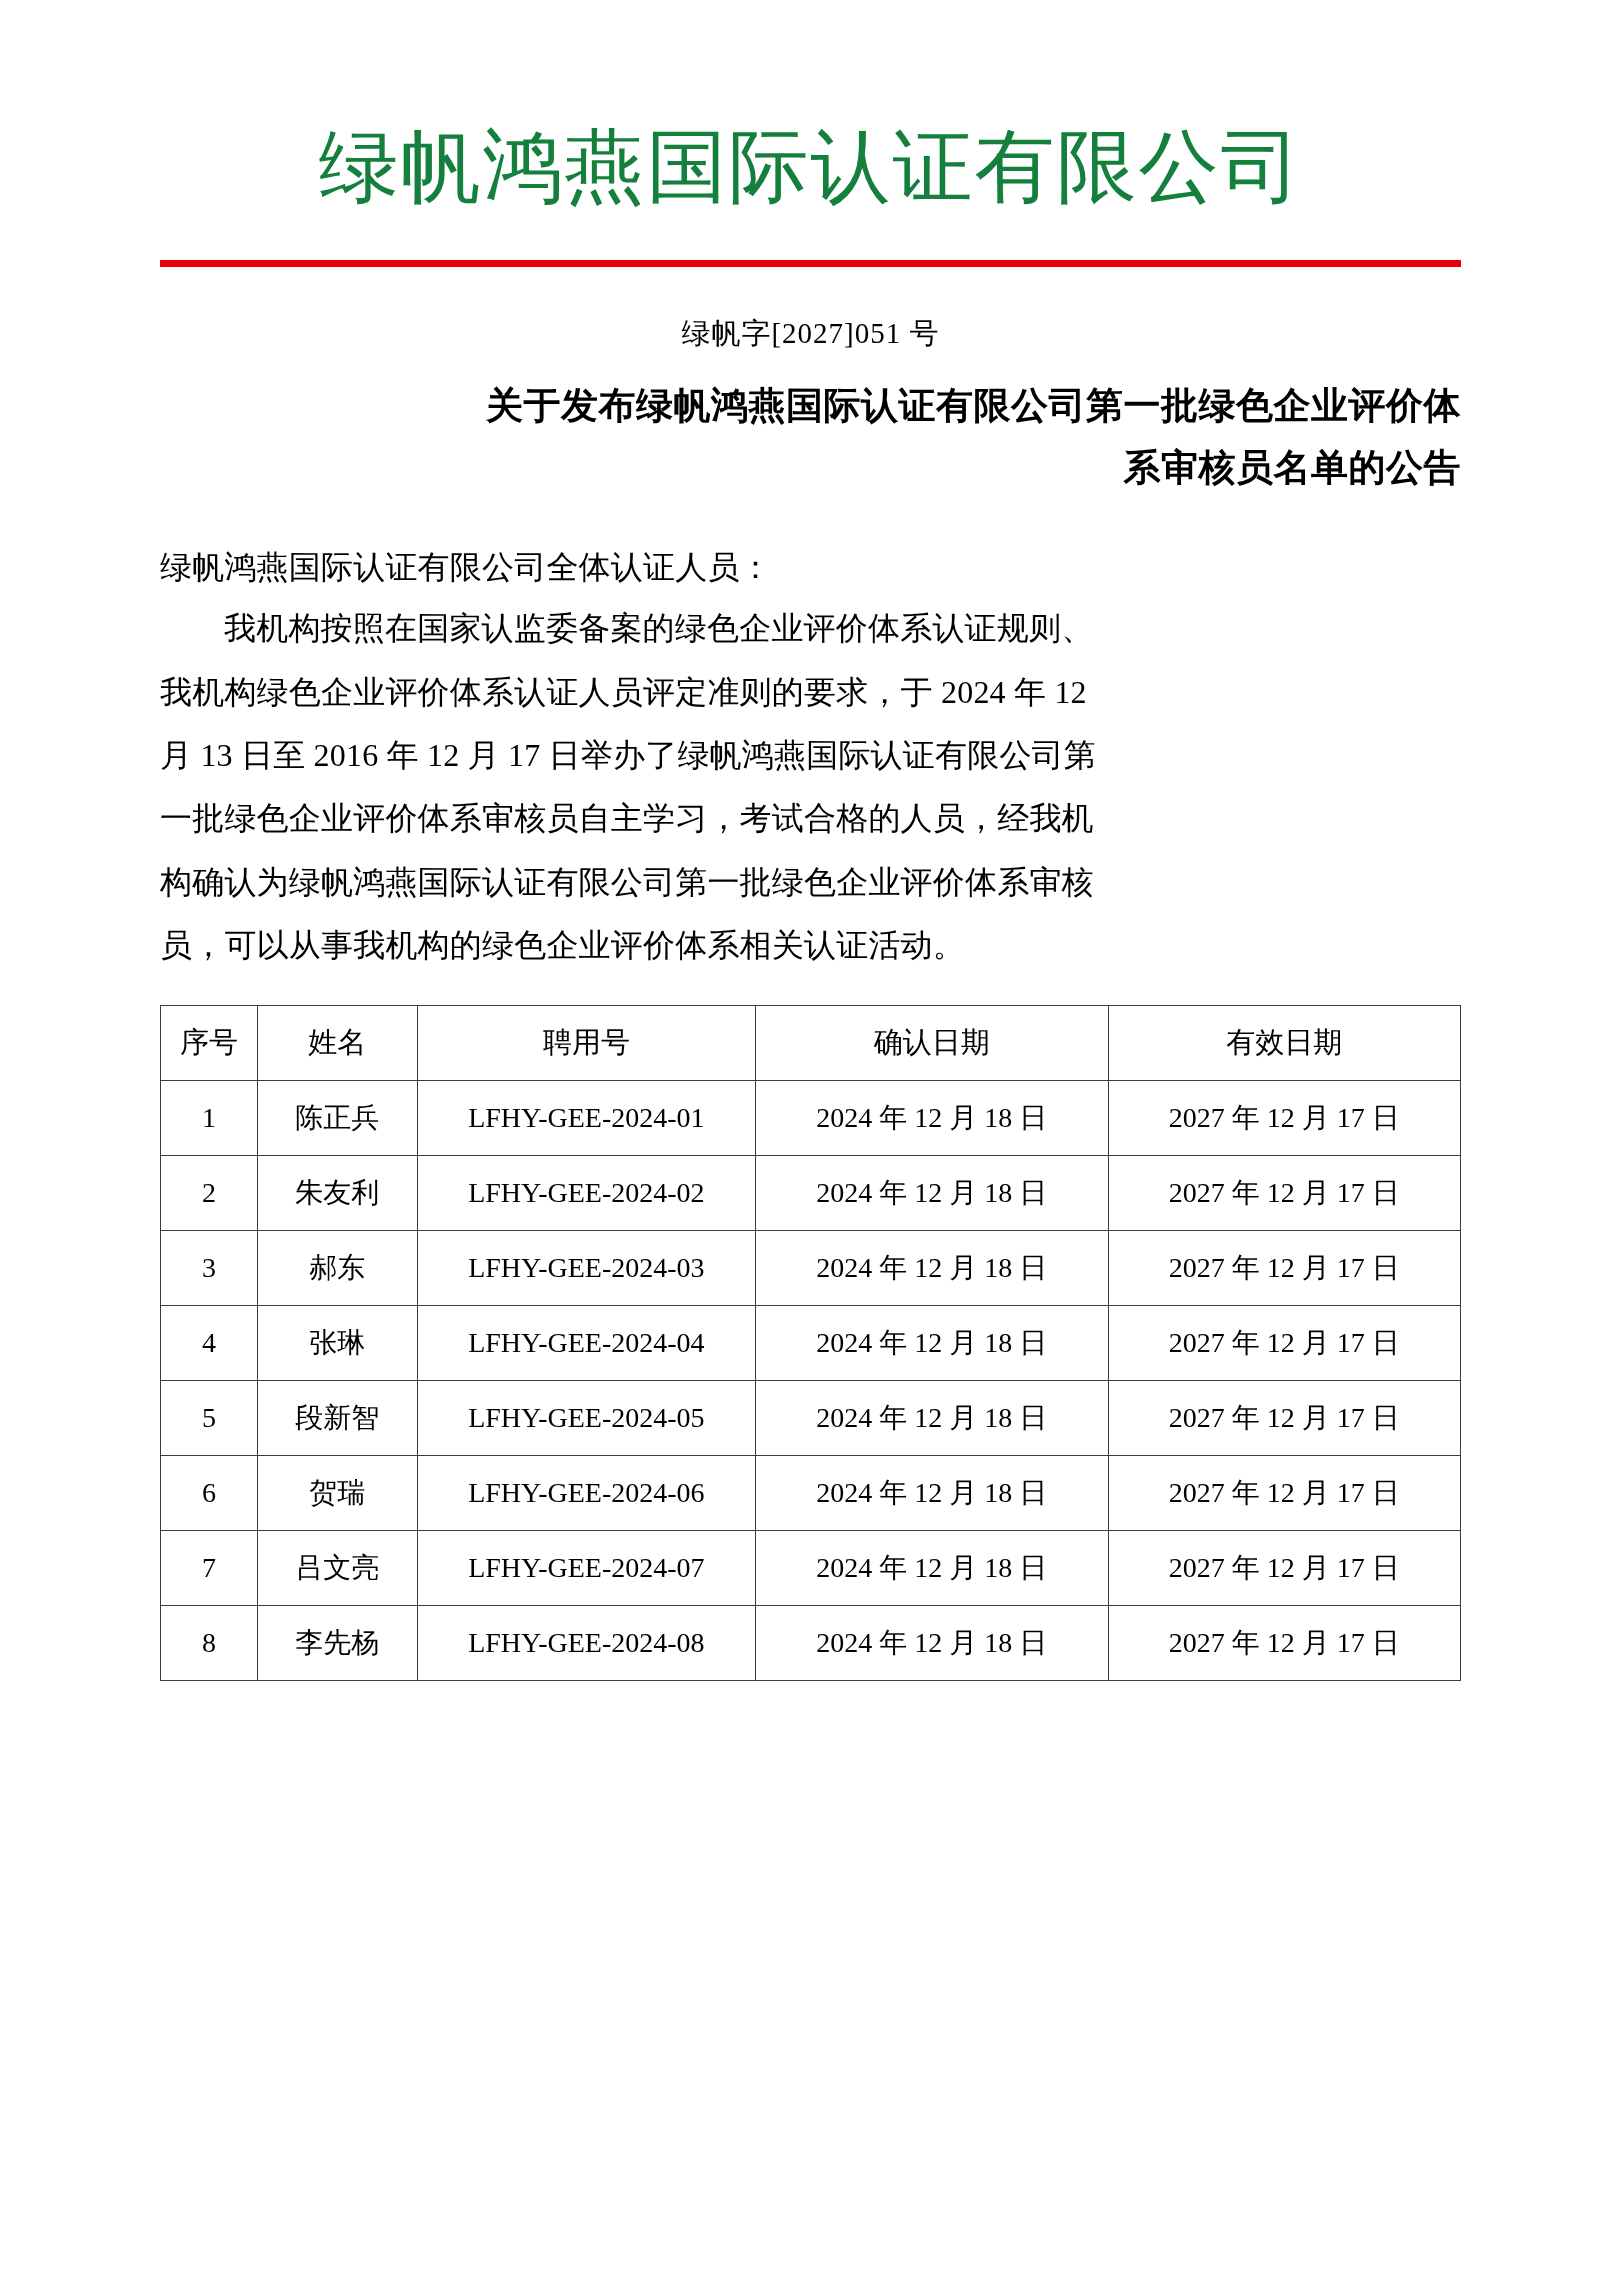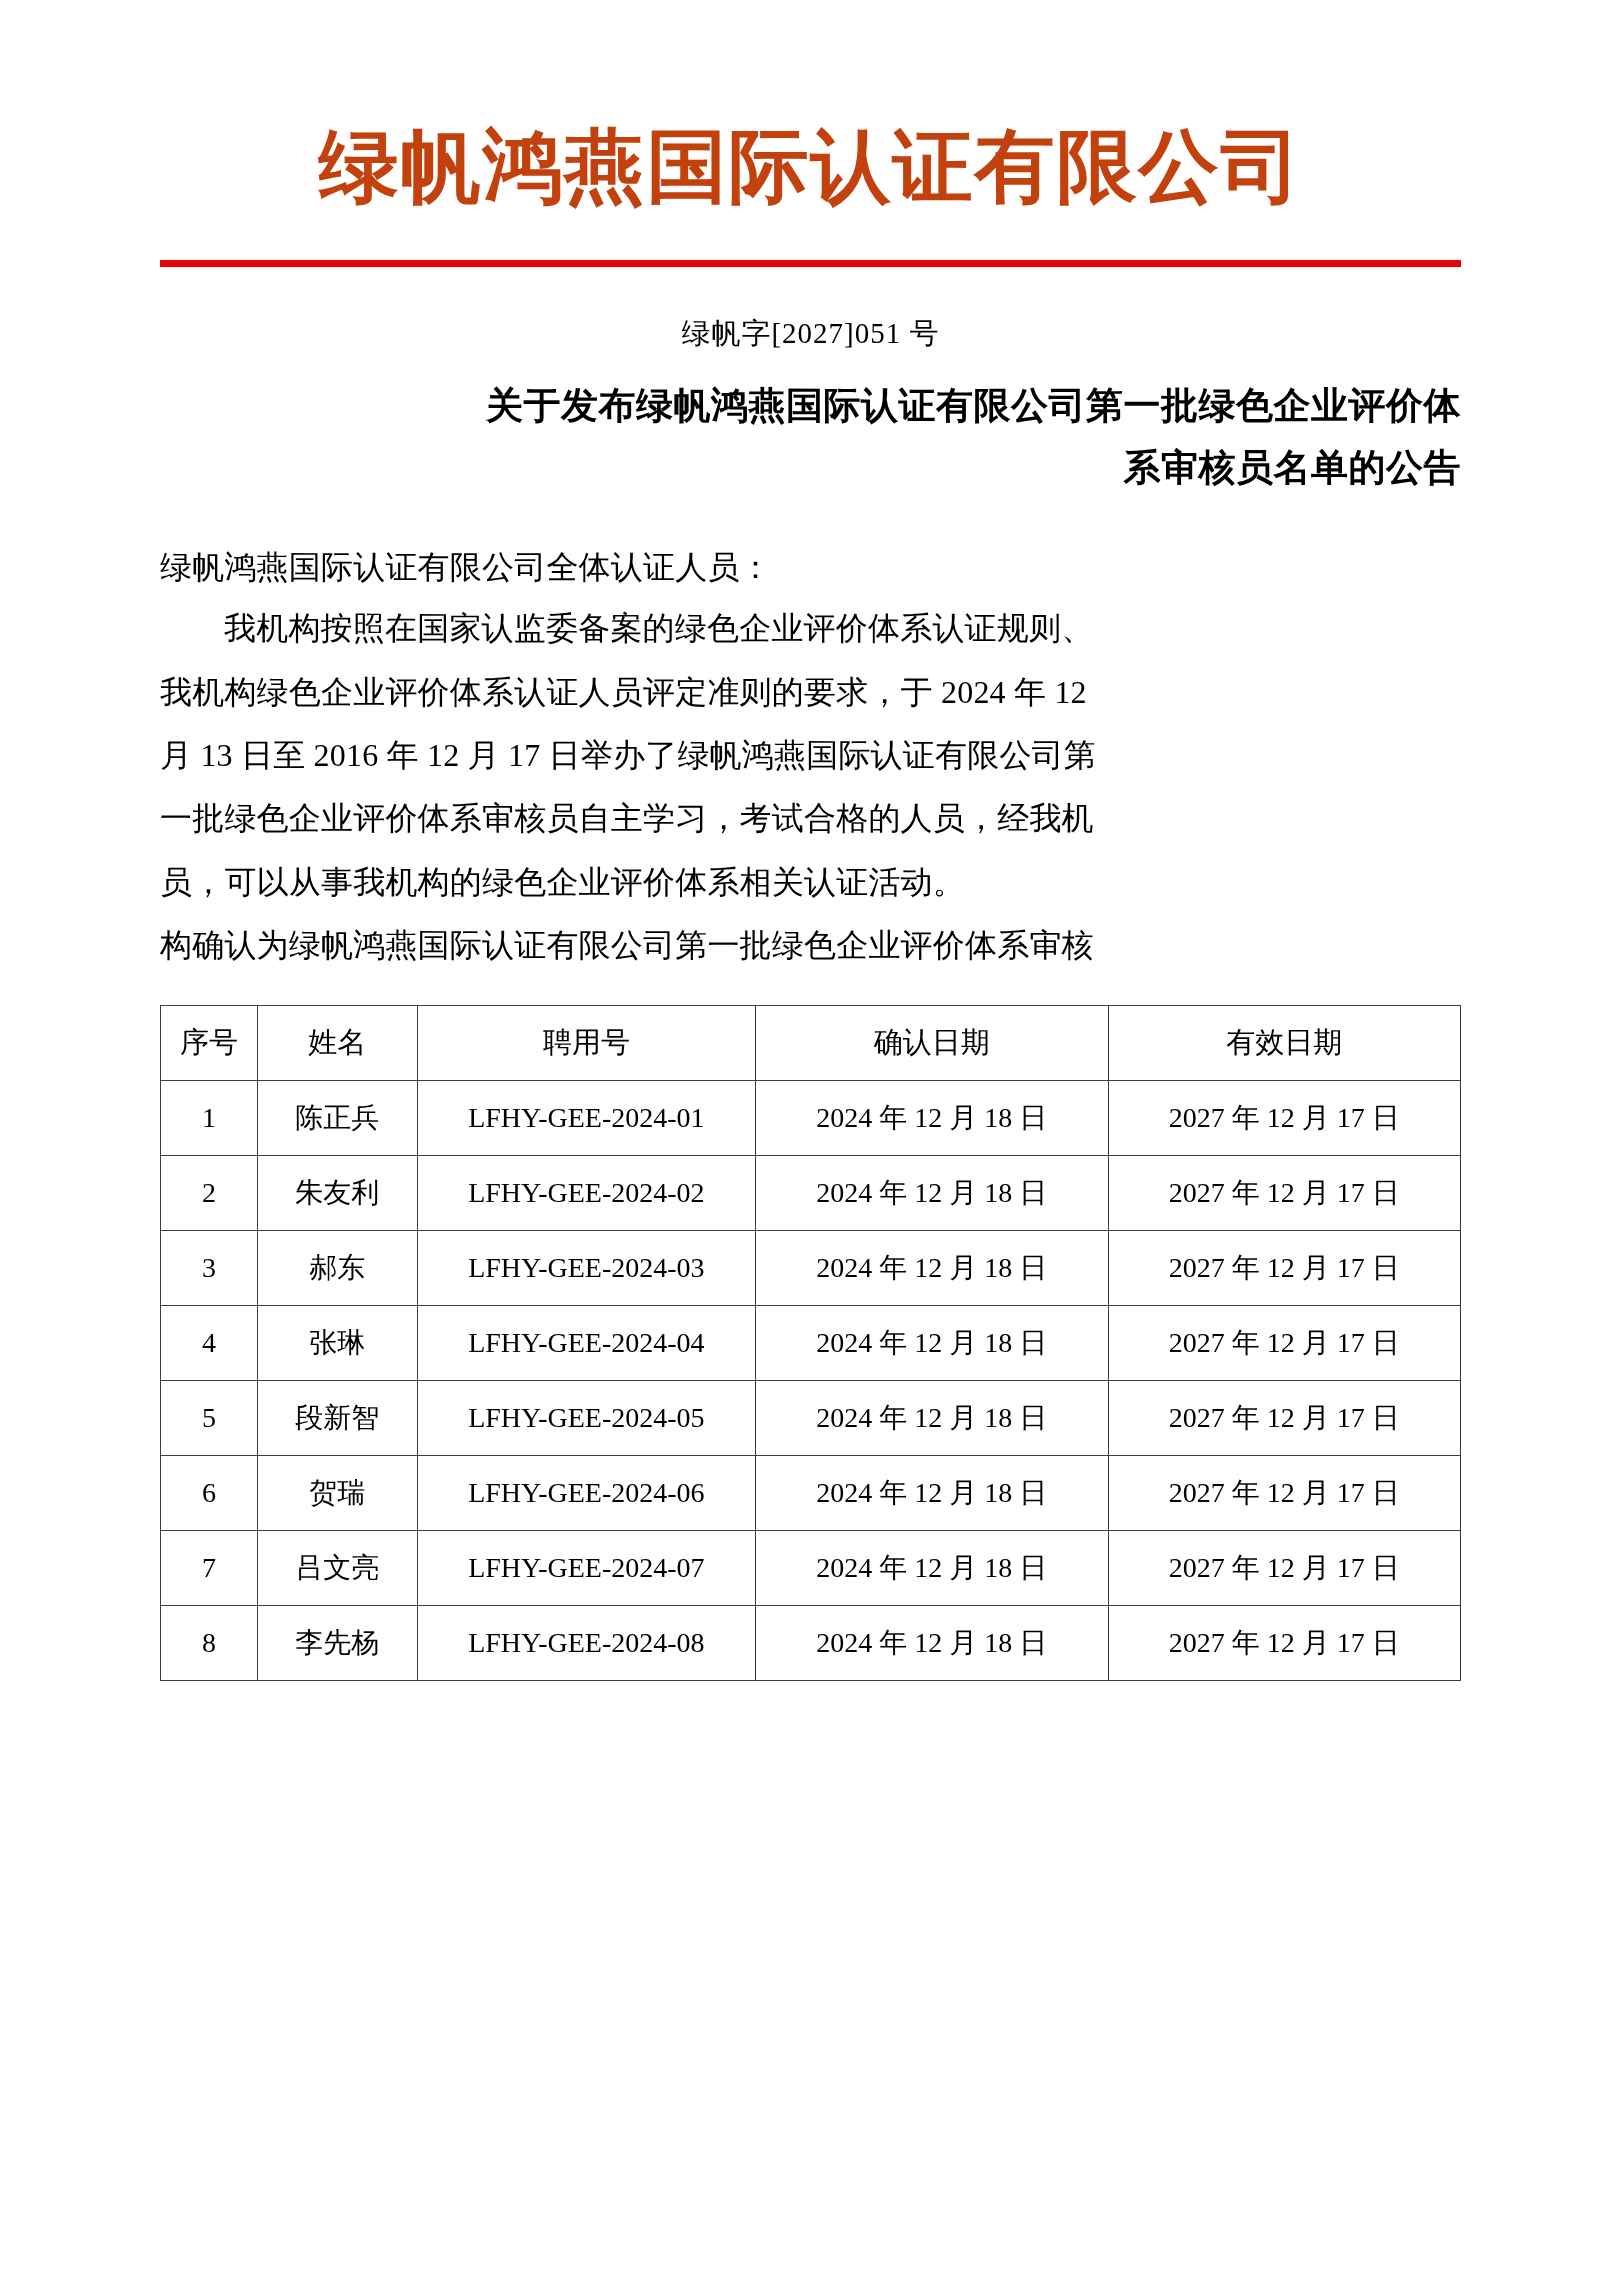--- a/index.html
+++ b/index.html
@@ -22,23 +22,23 @@
     padding: 0 160px;
     position: relative;
   }
 
   
   .letterhead {
     text-align: center;
     padding-top: 125px;
   }
   .letterhead-title {
-    color: #c2410c;
+    color: #15803d;
     font-family: "Liberation Serif", "DejaVu Serif", serif;
-    font-weight: bold;
+    font-weight: normal;
     font-size: 80px;
     line-height: 1.05;
     letter-spacing: 2px;
     white-space: nowrap;
   }
   .red-rule {
     margin-top: 51px;
     height: 6.9px;
     background: #e8000d;
     width: 100%;
@@ -132,22 +132,22 @@
     <span class="hl">系审核员名单的公告</span>
   </div>
 
   <div class="salutation">绿帆鸿燕国际认证有限公司全体认证人员：</div>
 
   <div class="body-para">
     <span class="ln"><span class="indent2"></span><span>我机构按照在国家认监委备案的绿色企业评价体系认证规则、</span></span>
     <span class="ln">我机构绿色企业评价体系认证人员评定准则的要求，于 2024 年 12</span>
     <span class="ln">月 13 日至 2016 年 12 月 17 日举办了绿帆鸿燕国际认证有限公司第</span>
     <span class="ln">一批绿色企业评价体系审核员自主学习，考试合格的人员，经我机</span>
+    <span class="ln">构确认为绿帆鸿燕国际认证有限公司第一批绿色企业评价体系审核</span>
     <span class="ln">员，可以从事我机构的绿色企业评价体系相关认证活动。</span>
-    <span class="ln">构确认为绿帆鸿燕国际认证有限公司第一批绿色企业评价体系审核</span>
   </div>
 
 
   <table class="roster">
     <colgroup>
       <col class="col-idx">
         <col class="col-name">
         <col class="col-emp">
         <col class="col-conf">
         <col class="col-valid">

